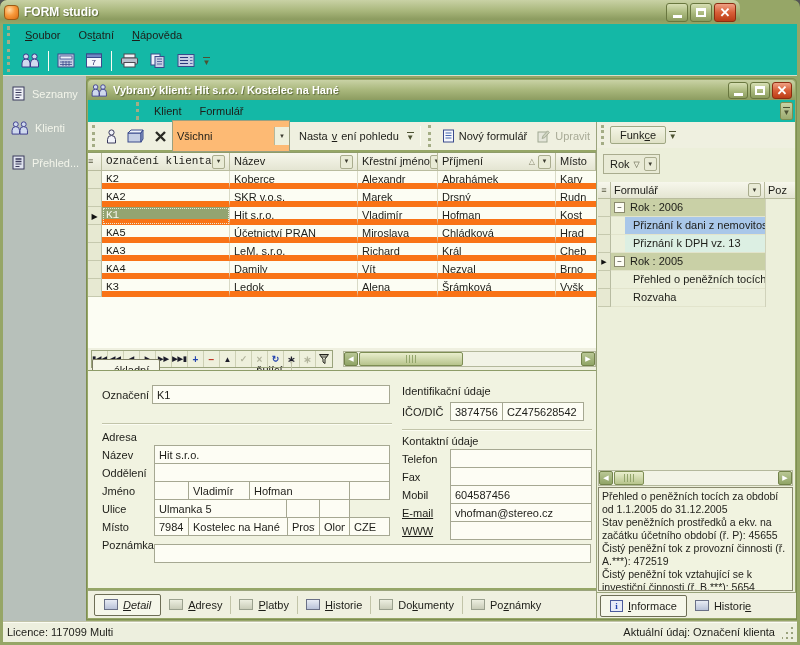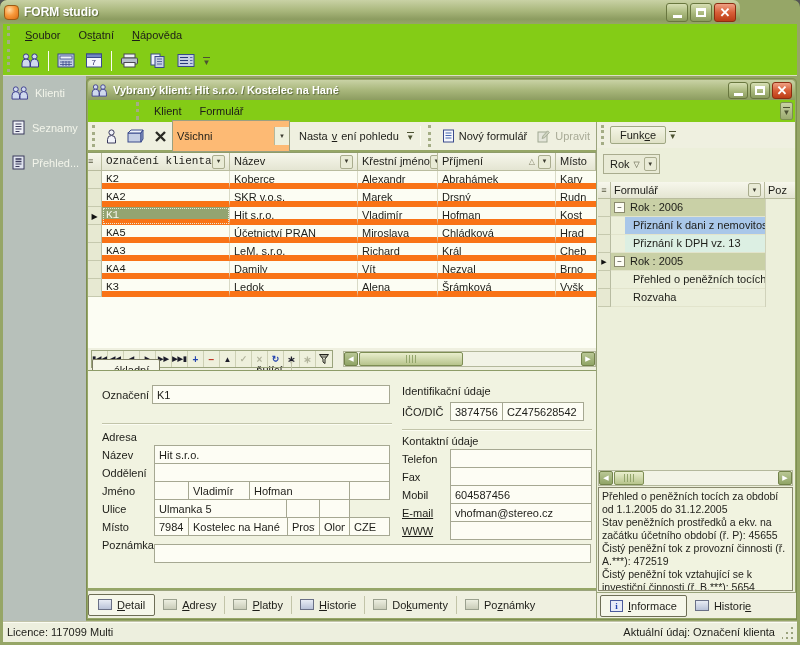--- a/index.html
+++ b/index.html
@@ -20,21 +20,21 @@
     border:1px solid #9c5a14; }
   .winbtn { width:22px; height:19px; border-radius:3px; margin-left:2px;
     background:linear-gradient(180deg,#d7dfb4,#a9b87c 55%,#8b9b5e);
     border:1px solid #69773f; display:flex; align-items:center; justify-content:center; color:#fff; }
   .winbtn.close { background:linear-gradient(180deg,#efa184,#d85f38 50%,#bb3c16); border-color:#8c2c10;
     font-size:13px; font-weight:bold; }
   .g-min { width:9px; height:3px; background:#fff; margin-top:9px; }
   .g-max { width:10px; height:9px; border:2px solid #fff; border-top-width:3px; }
 
   
-  .menubar { background:#84cc16; display:flex; align-items:center; }
+  .menubar { background:#14b8a6; display:flex; align-items:center; }
   .grip { width:5px; height:80%; border-left:3px dotted #a4ad85; margin:0 4px; }
   .menu-item { padding:3px 9px; }
   .toolbtn { display:flex; align-items:center; gap:4px; padding:2px 5px; border-radius:2px; }
   .tsep { width:1px; height:20px; background:#c6c8ac; border-right:1px solid #fbfbf1; margin:0 3px; }
   .overflow { width:13px; height:18px; display:flex; flex-direction:column; align-items:center;
     justify-content:center; color:#4c5232; font-size:8px; line-height:5px; }
   .overflow .bar { width:7px; height:1px; background:#4c5232; margin-bottom:2px; }
   u { text-decoration:underline; }
 
   
@@ -221,34 +221,34 @@
       </svg>
     </div>
     <div class="overflow">
         <div class="bar"></div>
         <span>▼</span>
       </div>
   </div>
 
   <div class="abs sidebar">
     <div class="side-item">
+      <svg width="15" height="15" viewBox="0 0 15 15">
+        <rect x="2" y="1" width="11" height="13" fill="#eef0f6" stroke="#3a3a5c"></rect>
+        <path d="M4.5 4 h6 M4.5 6.5 h6 M4.5 9 h6 M4.5 11.5 h4" stroke="#3a3a5c" stroke-width="1"></path>
+      </svg>
+      <span>Seznamy</span>
+    </div>
+    <div class="side-item">
       <svg width="18" height="14" viewBox="0 0 19 15">
         <circle cx="5" cy="3.5" r="2.6" fill="#cfd9ee" stroke="#3a3a8c"></circle>
         <path d="M1 14 v-4 a4 4 0 0 1 8 0 v4 z" fill="#cfd9ee" stroke="#3a3a8c"></path>
         <circle cx="13.5" cy="3.5" r="2.6" fill="#cfd9ee" stroke="#3a3a8c"></circle>
         <path d="M9.5 14 v-4 a4 4 0 0 1 8 0 v4 z" fill="#cfd9ee" stroke="#3a3a8c"></path>
       </svg>
       <span>Klienti</span>
-    </div>
-    <div class="side-item">
-      <svg width="15" height="15" viewBox="0 0 15 15">
-        <rect x="2" y="1" width="11" height="13" fill="#eef0f6" stroke="#3a3a5c"></rect>
-        <path d="M4.5 4 h6 M4.5 6.5 h6 M4.5 9 h6 M4.5 11.5 h4" stroke="#3a3a5c" stroke-width="1"></path>
-      </svg>
-      <span>Seznamy</span>
     </div>
     <div class="side-item">
       <svg width="15" height="15" viewBox="0 0 15 15">
         <rect x="2" y="1" width="11" height="13" fill="#dfe3ee" stroke="#3a3a5c"></rect>
         <path d="M4.5 4 h6 M4.5 6.5 h6" stroke="#3a3a5c" stroke-width="1.6"></path>
         <path d="M4.5 9 h6 M4.5 11.5 h4" stroke="#3a3a5c" stroke-width="1"></path>
       </svg>
       <span>Přehled...</span>
     </div>
   </div>
@@ -535,21 +535,21 @@
       <input class="fin" style="left: 362px; top: 114px; width: 142px;" value="604587456">
 
       <div class="flabel linklabel" style="left:314px;top:136px;">E-mail</div>
       <input class="fin" style="left: 362px; top: 132px; width: 142px;" value="vhofman@stereo.cz">
 
       <div class="flabel linklabel" style="left:314px;top:154px;">WWW</div>
       <input class="fin" style="left: 362px; top: 150px; width: 142px;" value="">
     </div>
 
     <div class="abs bottabs">
-      <div class="btab active" style="margin-left:0;">
+      <div class="btab active" style="margin-left:6px;font-style:italic;">
         <span class="mini-ic"></span>
         <span><u>D</u>etail</span>
       </div>
       <div class="btab">
         <span class="mini-ic gray"></span>
         <span><u>A</u>dresy</span>
       </div>
       <div class="btab">
         <span class="mini-ic gray"></span>
         <span><u>P</u>latby</span>

